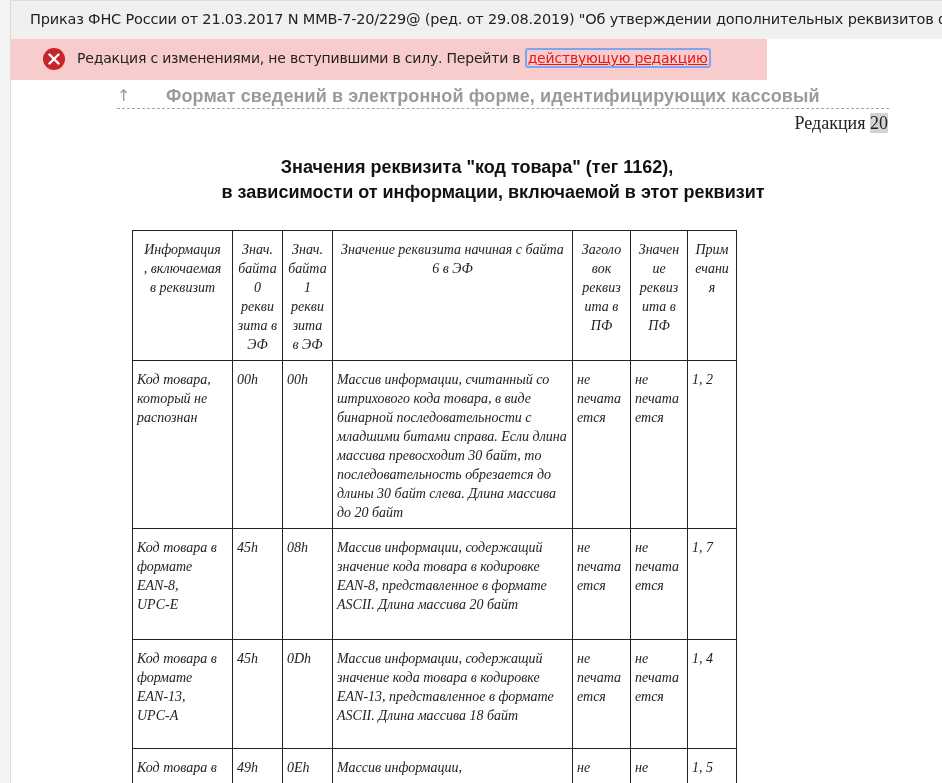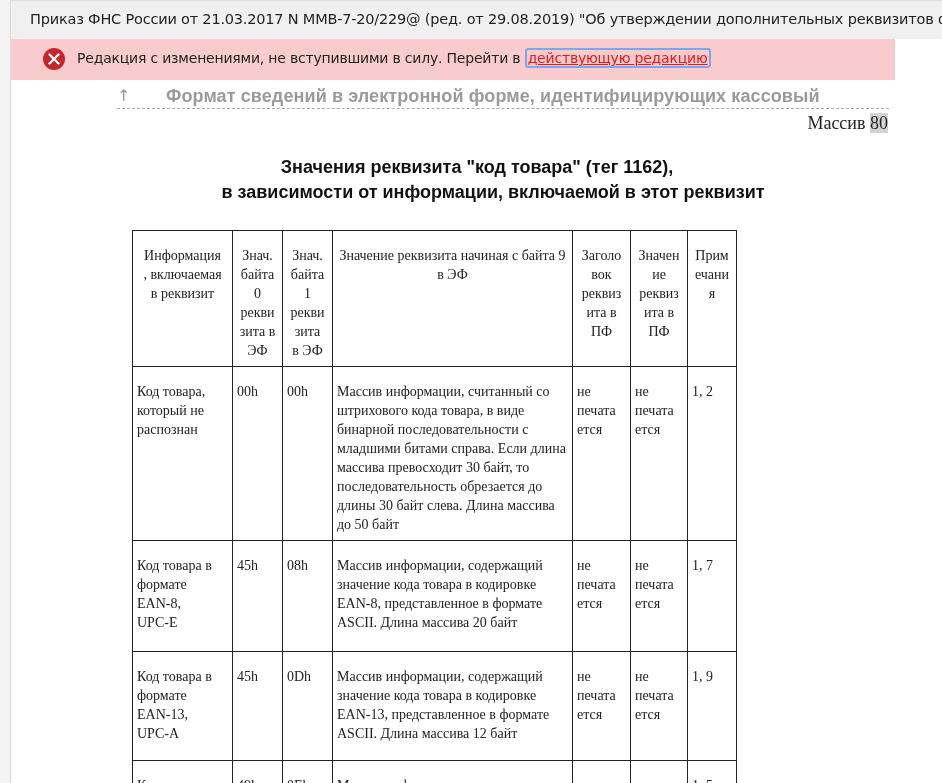--- a/index.html
+++ b/index.html
@@ -9,21 +9,21 @@
     position: absolute; left: 10px; top: 0; width: 932px; height: 783px;
     background: #ffffff; border-left: 1px solid #dcdcdc; border-top: 1px solid #dcdcdc;
   }
   .doc-title-bar {
     position: absolute; left: 0; top: 0; width: 932px; height: 38px;
     background: #f0f0f0; white-space: nowrap; overflow: hidden;
     font-family: "DejaVu Sans", sans-serif; font-size: 14.5px; color: #222;
     padding: 10px 0 0 19px; letter-spacing: -0.2px;
   }
   .banner {
-    position: absolute; left: 0; top: 38px; width: 884px; height: 41px;
+    position: absolute; left: 0; top: 38px; width: 756px; height: 41px;
     background: #f8cccc; font-family: "DejaVu Sans", sans-serif; font-size: 14px; color: #222;
     white-space: nowrap;
   }
   .banner .err-icon {
     position: absolute; left: 32px; top: 9px; width: 22px; height: 22px; border-radius: 50%;
     background: #c8252a; display: flex; align-items: center; justify-content: center;
   }
   .banner .msg { position: absolute; left: 66px; top: 11px; letter-spacing: -0.2px; }
   .banner .link {
     color: #e8161b; text-decoration: underline; border: 2px solid #7ea6f0; border-radius: 3px;
@@ -46,21 +46,21 @@
     position: absolute; left: 0; width: 932px; text-align: center;
     font-family: "Liberation Sans", sans-serif; font-weight: bold; font-size: 18px; color: #111;
   }
   .cap1 { top: 156px; left: 0; }
   .cap2 { top: 181px; left: 16px; }
   table.req {
     position: absolute; left: 121px; top: 229px; border-collapse: collapse;
     font-family: "Liberation Serif", serif; font-size: 14px; color: #222; line-height: 19px;
   }
   table.req td, table.req th {
-    border: 1px solid #222; vertical-align: top; padding: 15px 4px 6px 4px; font-weight: normal;
+    border: 1px solid #222; vertical-align: top; padding: 9px 4px 6px 4px; font-weight: normal; font-style: italic;
   }
   table.req th { text-align: center; }
   table.req td { text-align: left; }
 </style>
 </head>
 <body>
 
 <div class="page">
 
   <div class="doc-title-bar">
@@ -74,73 +74,73 @@
         </svg>
     </span>
     <span class="msg"><span>Редакция с изменениями, не вступившими в силу. Перейти в </span><a class="link">действующую редакцию</a></span>
   </div>
 
   <div class="section-link">
     <span class="arrow">↑</span>
     <span class="text">Формат сведений в электронной форме, идентифицирующих кассовый</span>
   </div>
 
-  <div class="table-label"><span>Массив </span><span class="num">80</span></div>
+  <div class="table-label"><span>Редакция </span><span class="num">20</span></div>
 
   <div class="caption cap1">Значения реквизита "код товара" (тег 1162),</div>
   <div class="caption cap2">в зависимости от информации, включаемой в этот реквизит</div>
 
   <table class="req">
     <colgroup>
       <col style="width:100px">
         <col style="width:50px">
         <col style="width:50px">
         <col style="width:240px">
         <col style="width:58px">
         <col style="width:57px">
         <col style="width:49px">
     </colgroup>
     <thead>
       <tr style="height:120px">
         <th>Информация<br>, включаемая<br>в реквизит</th>
         <th>Знач.<br>байта<br>0<br>рекви<br>зита в<br>ЭФ</th>
         <th>Знач.<br>байта<br>1<br>рекви<br>зита<br>в ЭФ</th>
-        <th>Значение реквизита начиная с байта 9 в ЭФ</th>
+        <th>Значение реквизита начиная с байта 6 в ЭФ</th>
         <th>Заголо<br>вок<br>реквиз<br>ита в<br>ПФ</th>
         <th>Значен<br>ие<br>реквиз<br>ита в<br>ПФ</th>
         <th>Прим<br>ечани<br>я</th>
       </tr>
     </thead>
     <tbody>
       <tr style="height:159px">
         <td>Код товара,<br>который не<br>распознан</td>
         <td>00h</td>
         <td>00h</td>
-        <td>Массив информации, считанный со штрихового кода товара, в виде бинарной последовательности с младшими битами справа. Если длина массива превосходит 30 байт, то последовательность обрезается до длины 30 байт слева. Длина массива до 50 байт</td>
+        <td>Массив информации, считанный со штрихового кода товара, в виде бинарной последовательности с младшими битами справа. Если длина массива превосходит 30 байт, то последовательность обрезается до длины 30 байт слева. Длина массива до 20 байт</td>
         <td>не<br>печата<br>ется</td>
         <td>не<br>печата<br>ется</td>
         <td>1, 2</td>
       </tr>
       <tr style="height:111px">
         <td>Код товара в<br>формате<br>EAN-8,<br>UPC-E</td>
         <td>45h</td>
         <td>08h</td>
         <td>Массив информации, содержащий значение кода товара в кодировке EAN-8, представленное в формате ASCII. Длина массива 20 байт</td>
         <td>не<br>печата<br>ется</td>
         <td>не<br>печата<br>ется</td>
         <td>1, 7</td>
       </tr>
       <tr style="height:109px">
         <td>Код товара в<br>формате<br>EAN-13,<br>UPC-A</td>
         <td>45h</td>
         <td>0Dh</td>
-        <td>Массив информации, содержащий значение кода товара в кодировке EAN-13, представленное в формате ASCII. Длина массива 12 байт</td>
+        <td>Массив информации, содержащий значение кода товара в кодировке EAN-13, представленное в формате ASCII. Длина массива 18 байт</td>
         <td>не<br>печата<br>ется</td>
         <td>не<br>печата<br>ется</td>
-        <td>1, 9</td>
+        <td>1, 4</td>
       </tr>
       <tr style="height:60px">
         <td>Код товара в</td>
         <td>49h</td>
         <td>0Eh</td>
         <td>Массив информации,</td>
         <td>не</td>
         <td>не</td>
         <td>1, 5</td>
       </tr>

